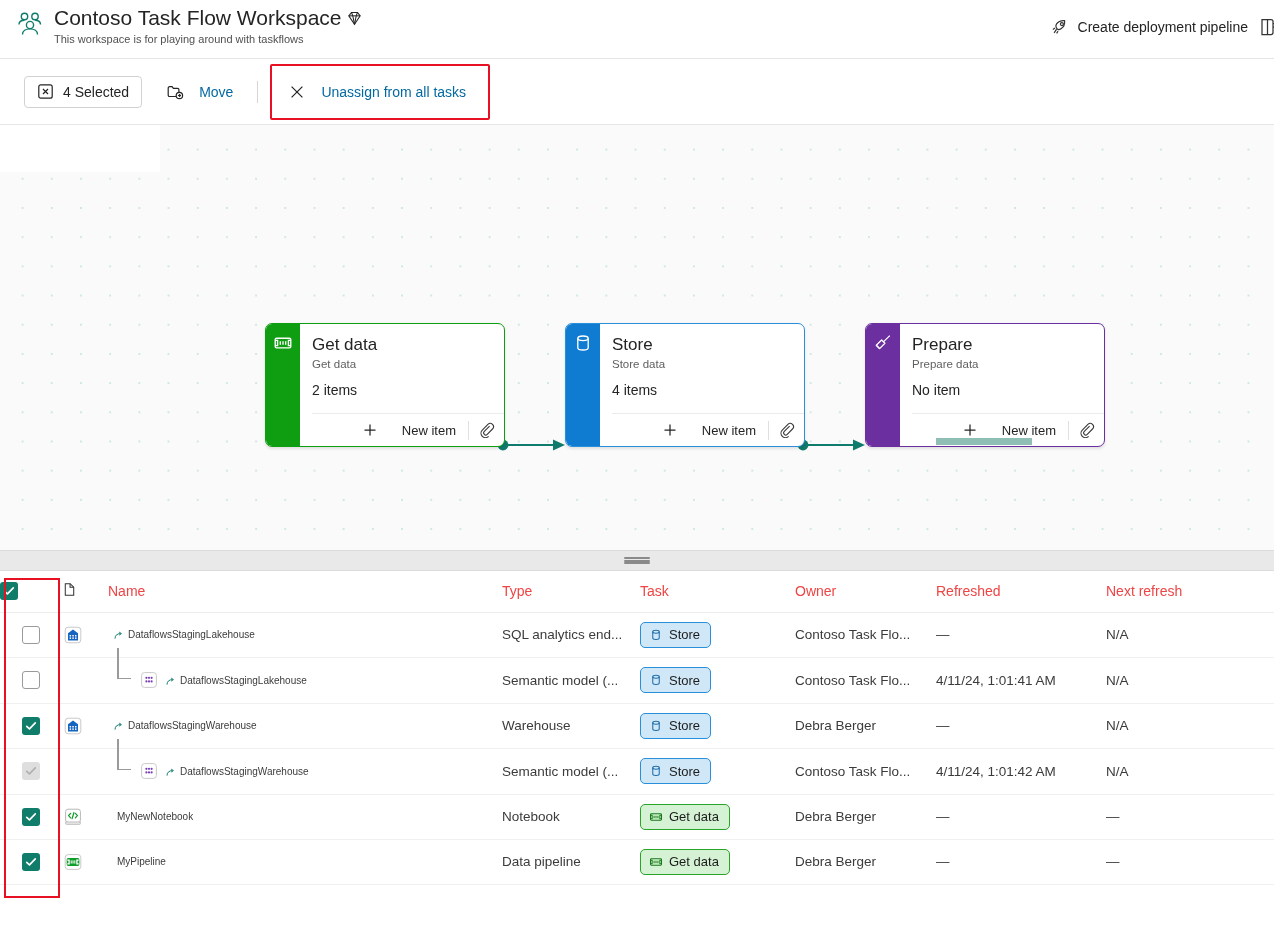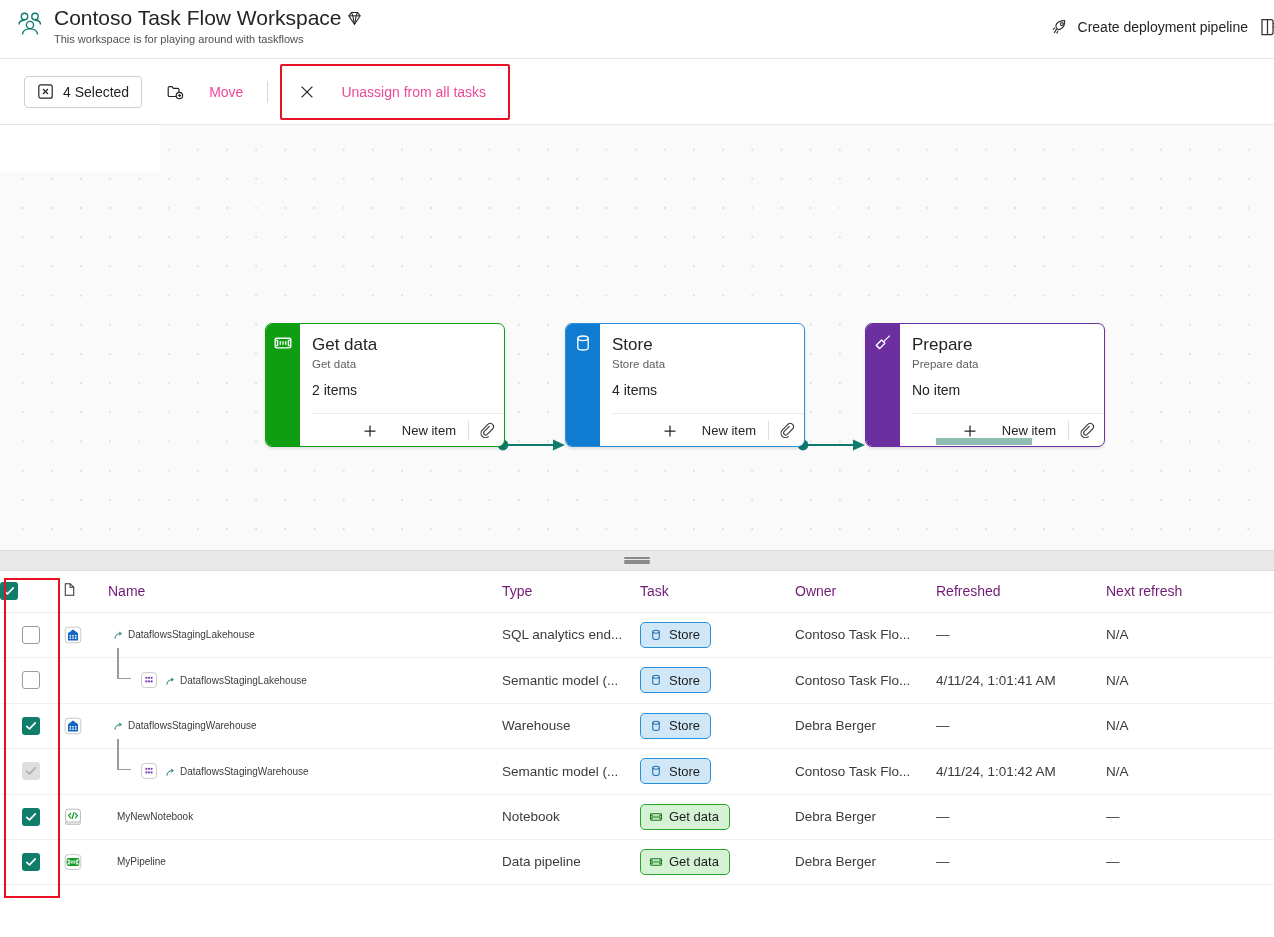--- a/index.html
+++ b/index.html
@@ -43,23 +43,23 @@
     border-bottom:1px solid #e6e6e6; background:#fff;
     display:flex; align-items:center; padding-left:24px;
   }
   .pill-btn {
     display:flex; align-items:center; gap:9px;
     height:32px; padding:0 12px;
     border:1px solid #d1d1d1; border-radius:4px; background:#fff;
     font-size:14px; color:#242424; cursor:pointer; white-space:nowrap;
   }
   .flat-btn {
-    display:flex; align-items:center; gap:26px;
+    display:flex; align-items:center; gap:16px;
     height:32px; padding:0 10px; background:transparent;
-    border:none; font-size:14px; color:#ec4899; cursor:pointer; white-space:nowrap;
+    border:none; font-size:14px; color:#0369a1; cursor:pointer; white-space:nowrap;
   }
   .cmd-sep { width:1px; height:22px; background:#d6d6d6; margin:0 10px 0 14px; }
   .hl-box {
     border:2px solid #e81123; border-radius:2px;
     padding:10px 12px 10px 10px; margin-left:2px;
     display:flex; align-items:center;
   }
   .sm-icon { width:17px; height:17px; flex:0 0 auto; }
   .chev { width:10px; height:10px; margin-left:2px; flex:0 0 auto; }
 
@@ -82,39 +82,39 @@
   .card-accent { width:34px; flex:0 0 auto; position:relative; }
   .card-accent svg { position:absolute; left:7px; top:9px; }
   .card-body { flex:1 1 auto; position:relative; padding:10px 11px 0 12px; min-width:0; }
   .card-title { font-size:17px; line-height:22px; color:#242424; font-weight:400; }
   .card-sub { font-size:11.5px; line-height:15px; color:#5f5f5f; margin-top:1px; }
   .card-count { font-size:14px; line-height:19px; color:#242424; margin-top:9px; }
   .card-foot {
     position:absolute; left:12px; right:0; bottom:0; height:33px;
     border-top:1px solid #ebebeb; display:flex; align-items:center; justify-content:flex-end;
   }
-  .newitem { display:flex; align-items:flex-end; gap:25px; font-size:13px; color:#242424; cursor:pointer; padding:2px 4px; }
+  .newitem { display:flex; align-items:flex-start; gap:25px; font-size:13px; color:#242424; cursor:pointer; padding:2px 4px; }
   .foot-sep { width:1px; height:19px; background:#e0e0e0; margin:0 8px; }
   .clip-btn { cursor:pointer; padding:2px; display:flex; margin-right:7px; }
   .card-scroll { position:absolute; left:36px; bottom:1px; width:96px; height:7px;
     background:#8fbfb4; border-radius:0; }
 
   .conn { position:absolute; height:14px; }
 
   
   .splitter { position:relative; height:21px; width:100%; background:#e9e9e9;
     border-top:1px solid #dcdcdc; border-bottom:1px solid #dcdcdc;
     display:flex; align-items:center; justify-content:center; cursor:ns-resize; }
   .grip { width:26px; height:7px; display:flex; flex-direction:column; justify-content:space-between; }
   .grip i { display:block; height:2px; background:#8a8a8a; border-radius:1px; }
 
   
   .tbl { width:100%; border-collapse:collapse; table-layout:fixed; }
   .tbl th {
-    font-size:14px; font-weight:400; color:#701a75; text-align:left;
+    font-size:14px; font-weight:400; color:#ef4444; text-align:left;
     height:41px; padding:0; border-bottom:1px solid #ededed; background:#fff;
     vertical-align:middle;
   }
   .tbl td {
     font-size:13.5px; color:#3b3b3b; height:45px; padding:0;
     border-bottom:1px solid #f0f0f0; vertical-align:middle; background:#fff;
   }
   .c-chk { width:62px; }
   .c-ico { width:46px; }
   .c-name { width:394px; }

